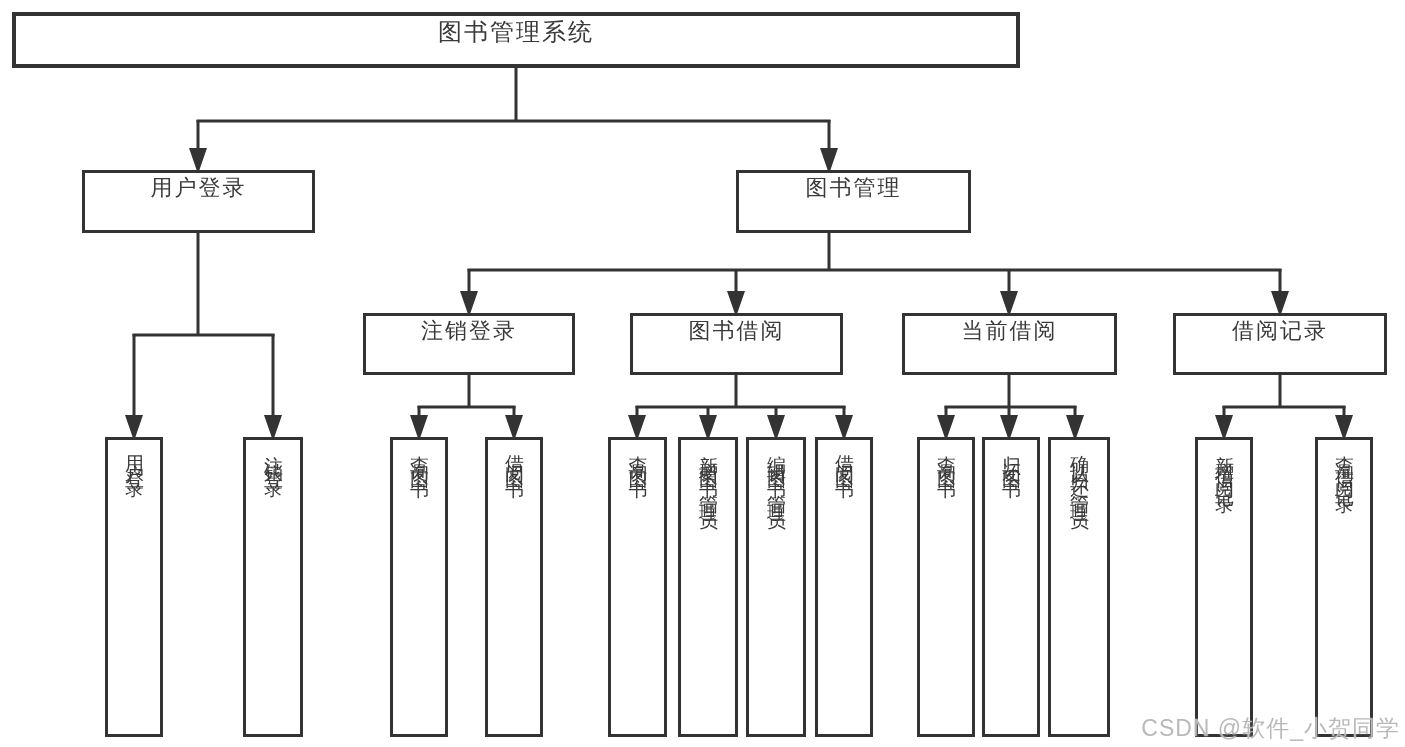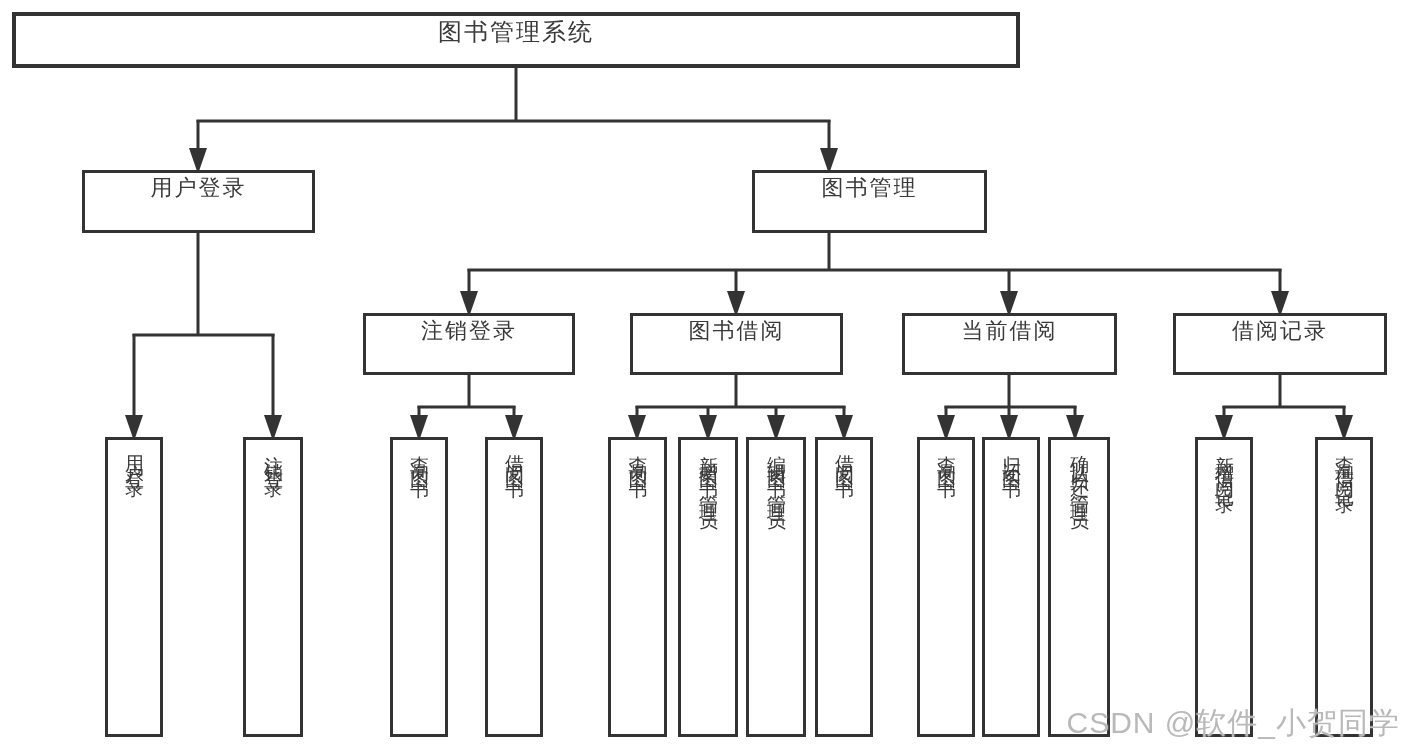--- a/index.html
+++ b/index.html
@@ -22,21 +22,21 @@
   .root-box { border-width:4px; font-size:24px; letter-spacing:2px; font-weight:500; }
   .lvl-box  { font-size:22px; letter-spacing:2px; font-weight:500; }
   .leaf-box { top:437px; height:300px; }
   .vtext {
     writing-mode:vertical-rl; text-orientation:mixed;
     font-size:19px; letter-spacing:8px; line-height:1.1;
     white-space:nowrap; font-weight:500;
   }
   .watermark {
     position:absolute; right:5px; bottom:3px;
-    font-size:30px; letter-spacing:1px;
+    font-size:23px; letter-spacing:1px;
     color:var(--watermark,#b9b9b9);
     text-shadow:0 0 2px rgba(255,255,255,0.85);
     z-index:5;
   }
 </style>
 </head>
 <body>
 
 <div class="canvas">
 
@@ -109,21 +109,21 @@
     </g>
   </svg>
 
   <div class="box root-box" style="left:12px;top:12px;width:1008px;height:56px;">
     <span>图书管理系统</span>
   </div>
 
   <div class="box lvl-box" style="left:82px;top:170px;width:233px;height:63px;">
     <span>用户登录</span>
   </div>
-  <div class="box lvl-box" style="left:752px;top:170px;width:235px;height:63px;">
+  <div class="box lvl-box" style="left:736px;top:170px;width:235px;height:63px;">
     <span>图书管理</span>
   </div>
 
   <div class="box lvl-box" style="left:363px;top:313px;width:212px;height:62px;">
     <span>注销登录</span>
   </div>
   <div class="box lvl-box" style="left:630px;top:313px;width:213px;height:62px;">
     <span>图书借阅</span>
   </div>
   <div class="box lvl-box" style="left:902px;top:313px;width:215px;height:62px;">

